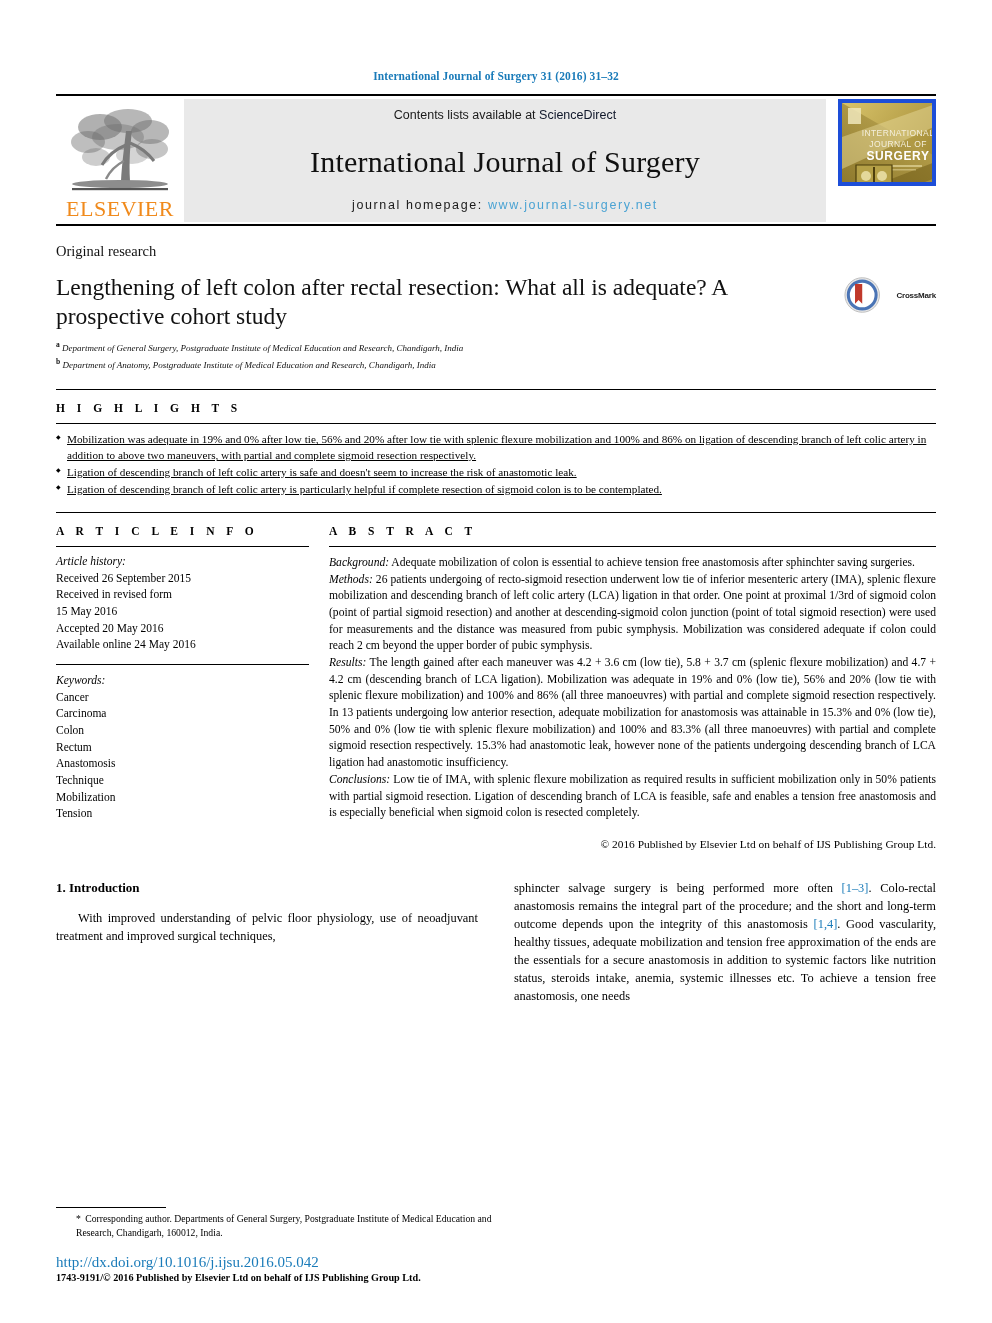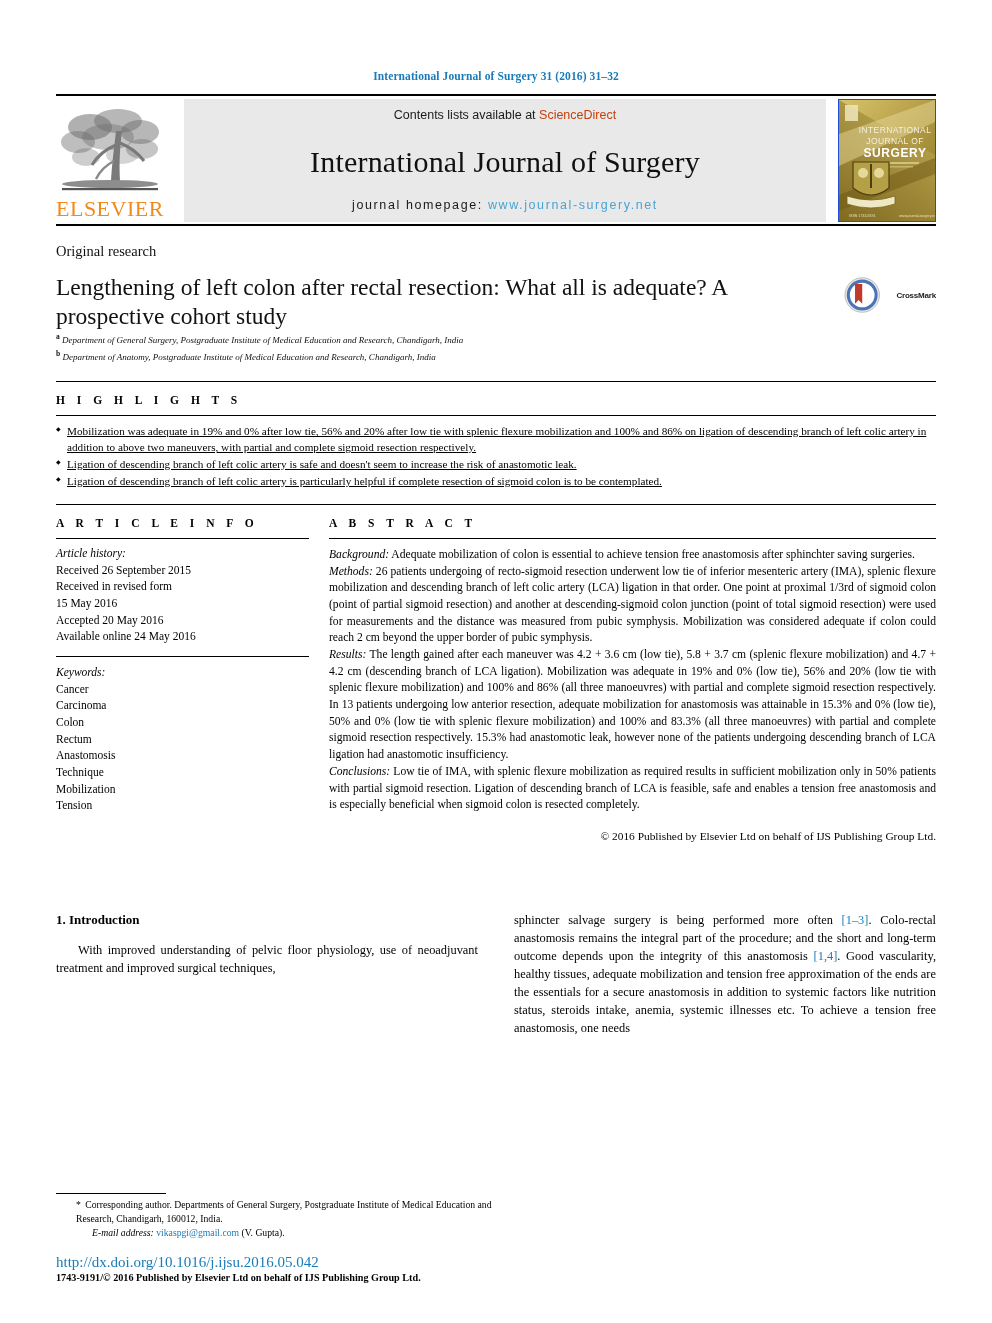--- a/index.html
+++ b/index.html
@@ -31,21 +31,21 @@
     display: flex;
     align-items: stretch;
     height: 123px;
     margin-top: 3px;
   }
   .elsevier-logo {
     width: 118px;
     flex: 0 0 118px;
     display: flex;
     flex-direction: column;
-    align-items: flex-start;
+    align-items: flex-end;
     justify-content: flex-end;
     padding-bottom: 2px;
   }
   .tree-svg { display:block; }
   .elsevier-word {
     font-family: "Liberation Serif", serif;
     font-size: 22px;
     letter-spacing: 0.5px;
     color: #f08a1c;
     line-height: 1;
@@ -59,40 +59,40 @@
     flex-direction: column;
     justify-content: space-between;
     align-items: center;
     padding: 9px 0 10px 0;
   }
   .contents-line {
     font-family: "Liberation Sans", sans-serif;
     font-size: 12.5px;
     color: #1a1a1a;
   }
-  .contents-line .sd { color: #c2410c; }
+  .contents-line .sd { color: #0f172a; }
   .journal-title-big {
     font-family: "Liberation Serif", serif;
     font-size: 30px;
     color: #111;
     letter-spacing: 0.2px;
     margin-top: 4px;
   }
   .homepage-line {
     font-family: "Liberation Sans", sans-serif;
     font-size: 12.5px;
     letter-spacing: 1.6px;
     color: #1a1a1a;
   }
   .homepage-line .url { color: #4ba3d3; }
   .cover-thumb {
     width: 98px;
     flex: 0 0 98px;
-    height: 123px;
-    border: 1px solid #1d4ed8;
+    height: 87px;
+    border: 4px solid #1d4ed8;
     position: relative;
     overflow: hidden;
     background: #a58f35;
   }
   .bottom-rule { border-top: 2.5px solid #000; margin-top: 2px; }
 
   
   .section-kind {
     font-size: 14.5px;
     margin-top: 17px;
@@ -123,20 +123,21 @@
     letter-spacing: -0.2px;
   }
   .authors {
     font-size: 18.5px;
     margin-top: 18px;
     color: #111;
     line-height: 1.35;
   }
   .authors sup { color: #1a7bb9; font-size: 11px; }
   .affiliations {
+    margin-top: 8px;
     font-size: 9px;
     font-style: italic;
     line-height: 1.5;
     color: #111;
   }
   .affiliations sup { font-style: normal; font-weight: bold; font-size: 7.5px;}
 
   
   .hl-rule-top { border-top: 1.2px solid #000; margin-top: 17px; }
   .sec-head {
@@ -184,21 +185,21 @@
   .abs-body .lead { font-style: italic; }
   .copyright {
     text-align: right;
     font-size: 11.4px;
     margin-top: 16px;
   }
 
   
   .body-cols {
     display: flex;
-    margin-top: 70px;
+    margin-top: 30px;
     gap: 36px;
   }
   .body-col { flex: 1 1 0; }
   h2.intro-head {
     font-family: "Liberation Serif", serif;
     font-size: 13px;
     font-weight: bold;
     margin: 0 0 14px 0;
   }
   .body-p {
@@ -391,22 +392,18 @@
     </div>
     <div class="body-col">
       <p class="body-p noind"><span>sphincter salvage surgery is being performed more often </span><span class="ref">[1–3]</span><span>. Colo-rectal anastomosis remains the integral part of the procedure; and the short and long-term outcome depends upon the integrity of this anastomosis </span><span class="ref">[1,4]</span><span>. Good vascularity, healthy tissues, adequate mobilization and tension free approximation of the ends are the essentials for a secure anastomosis in addition to systemic factors like nutrition status, steroids intake, anemia, systemic illnesses etc. To achieve a tension free anastomosis, one needs</span></p>
     </div>
   </div>
 
   <div class="footnote-wrap">
     <div class="fn-rule"></div>
     <div class="footnote">
       <span class="star">*</span><span> Corresponding author. Departments of General Surgery, Postgraduate Institute of Medical Education and Research, Chandigarh, 160012, India.</span>
-      <div style="text-indent:16px">
-        <span class="mail">E-mail address:</span>
-        <span class="link-blue">vikaspgi@gmail.com</span><span> (V. Gupta).</span>
-      </div>
     </div>
     <div class="doi-line">http://dx.doi.org/10.1016/j.ijsu.2016.05.042</div>
     <div class="issn-line">1743-9191/© 2016 Published by Elsevier Ltd on behalf of IJS Publishing Group Ltd.</div>
   </div>
 
 </div>
 
 </body></html>

